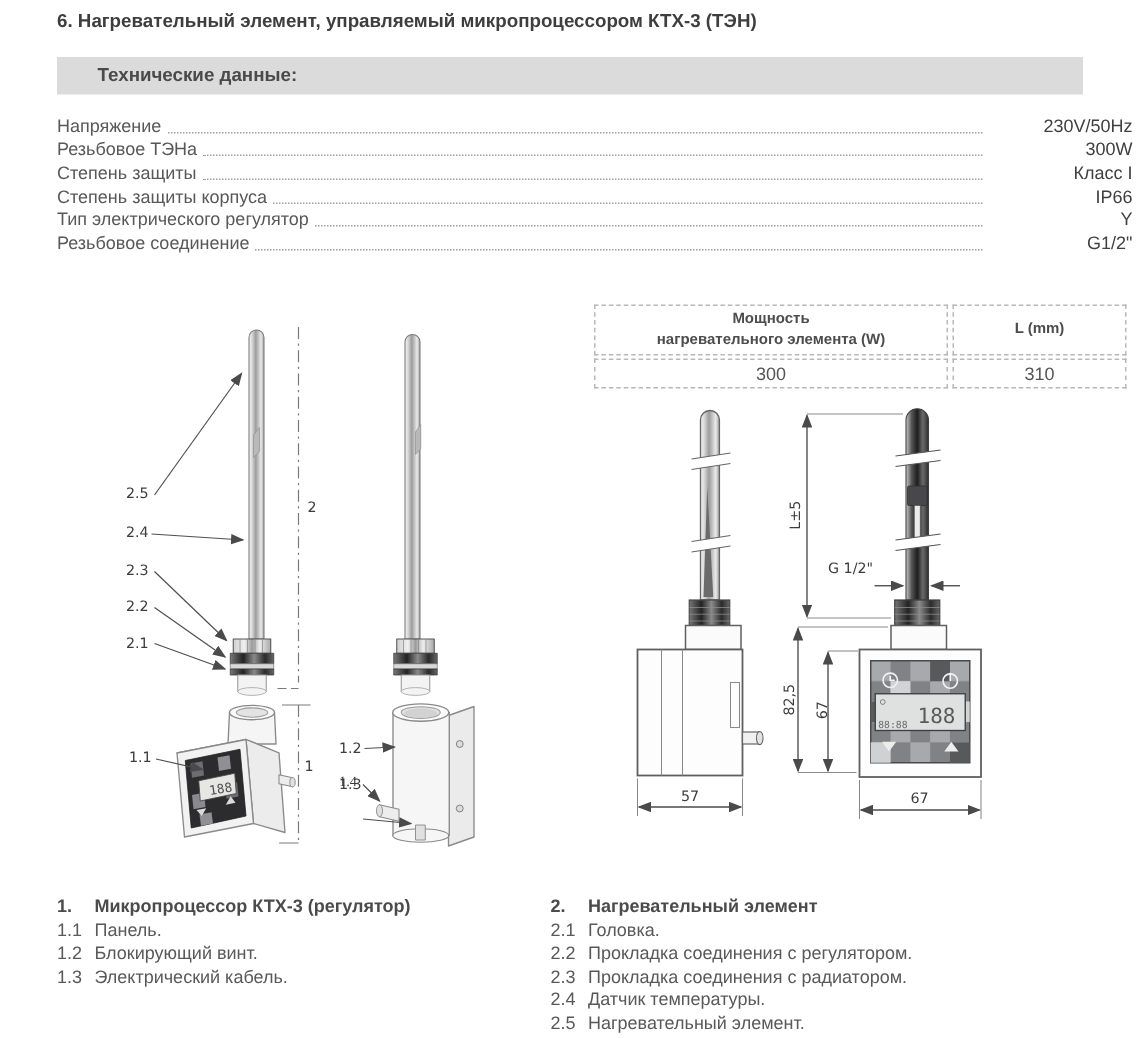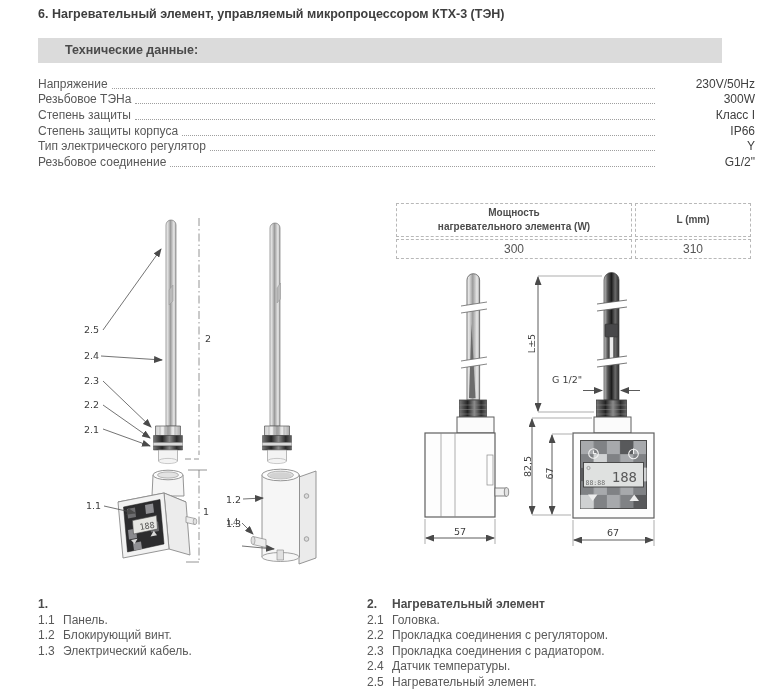--- a/index.html
+++ b/index.html
@@ -300,20 +300,21 @@
   <span class="lbl rot" style="left:514px;top:338px;">L±5</span>
   <span class="lbl" style="left:552px;top:374px;">G 1/2"</span>
   <span class="lbl rot" style="left:510px;top:461px;">82,5</span>
   <span class="lbl rot" style="left:532px;top:468px;">67</span>
   <span class="lbl ctr" style="left:446px;top:526px;width:28px;">57</span>
   <span class="lbl ctr" style="left:599px;top:527px;width:28px;">67</span>
 
   <div class="parts" style="left:38px;top:597px;width:305px;">
     <div class="row title-row">
       <span class="no">1.</span>
+      <span>Микропроцессор КТХ-3 (регулятор)</span>
     </div>
     <div class="row">
       <span class="no">1.1</span>
       <span>Панель.</span>
     </div>
     <div class="row">
       <span class="no">1.2</span>
       <span>Блокирующий винт.</span>
     </div>
     <div class="row">

